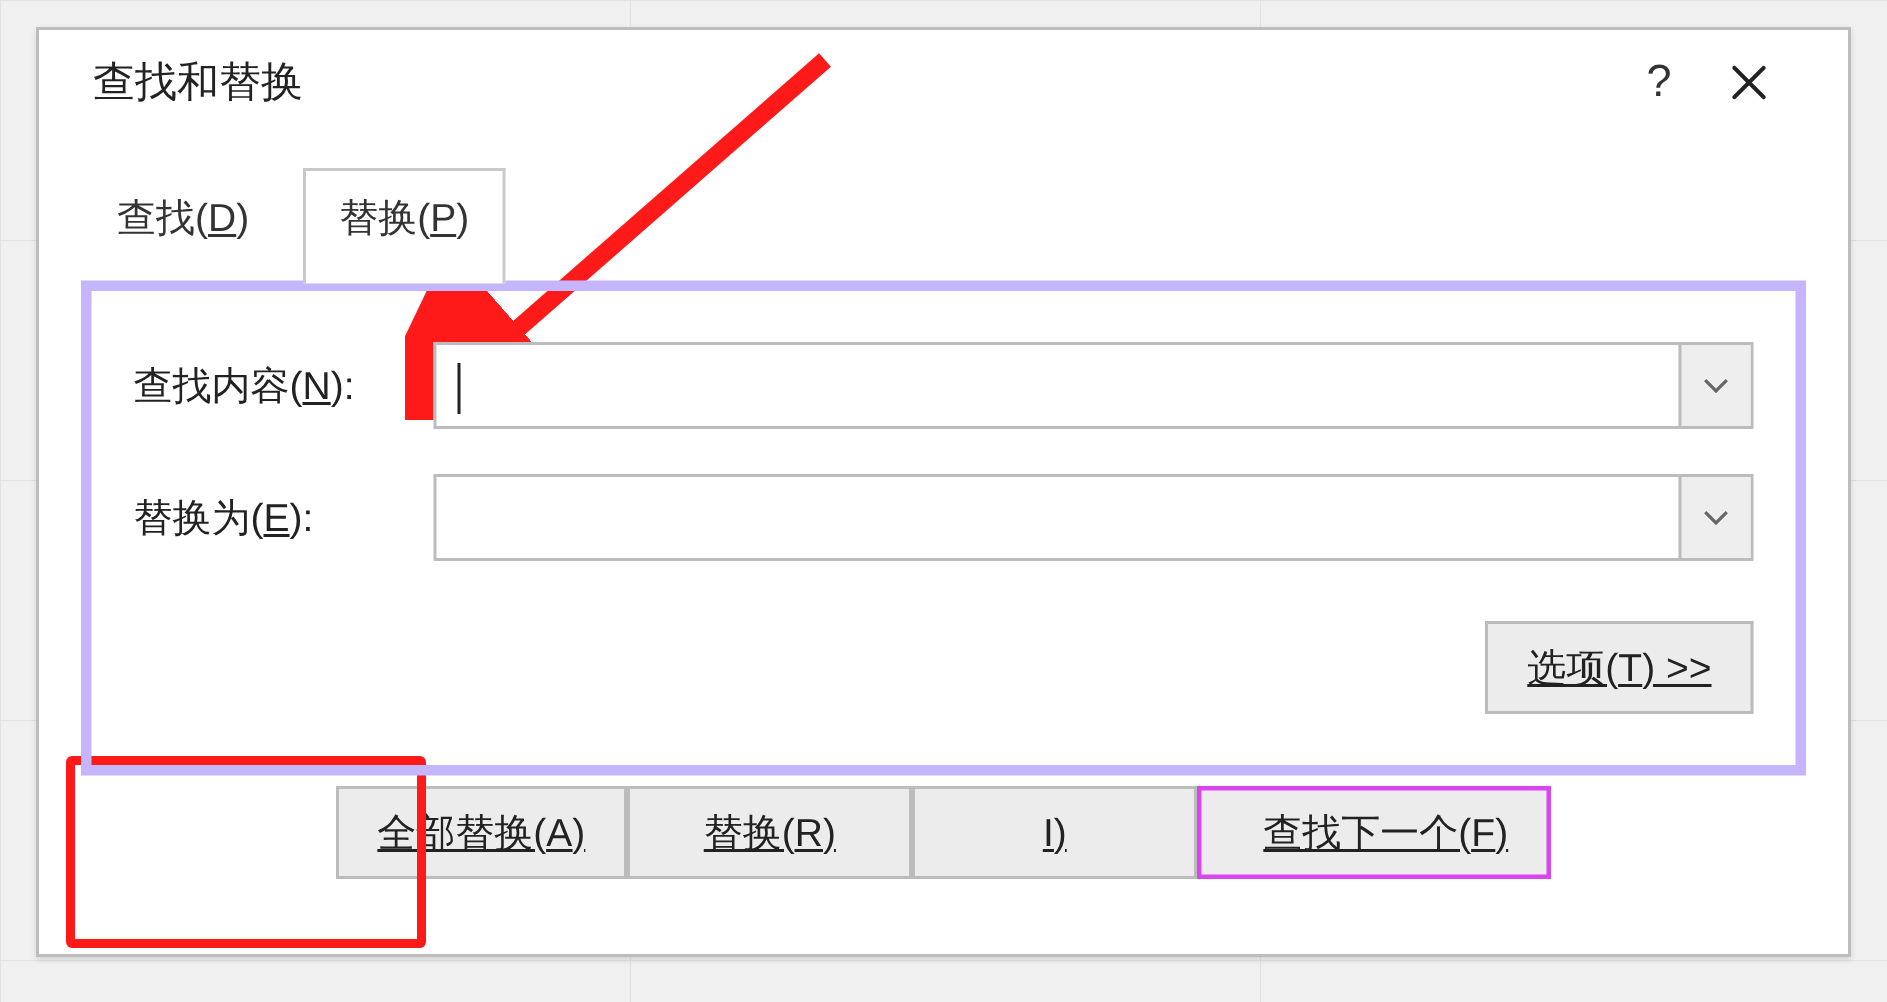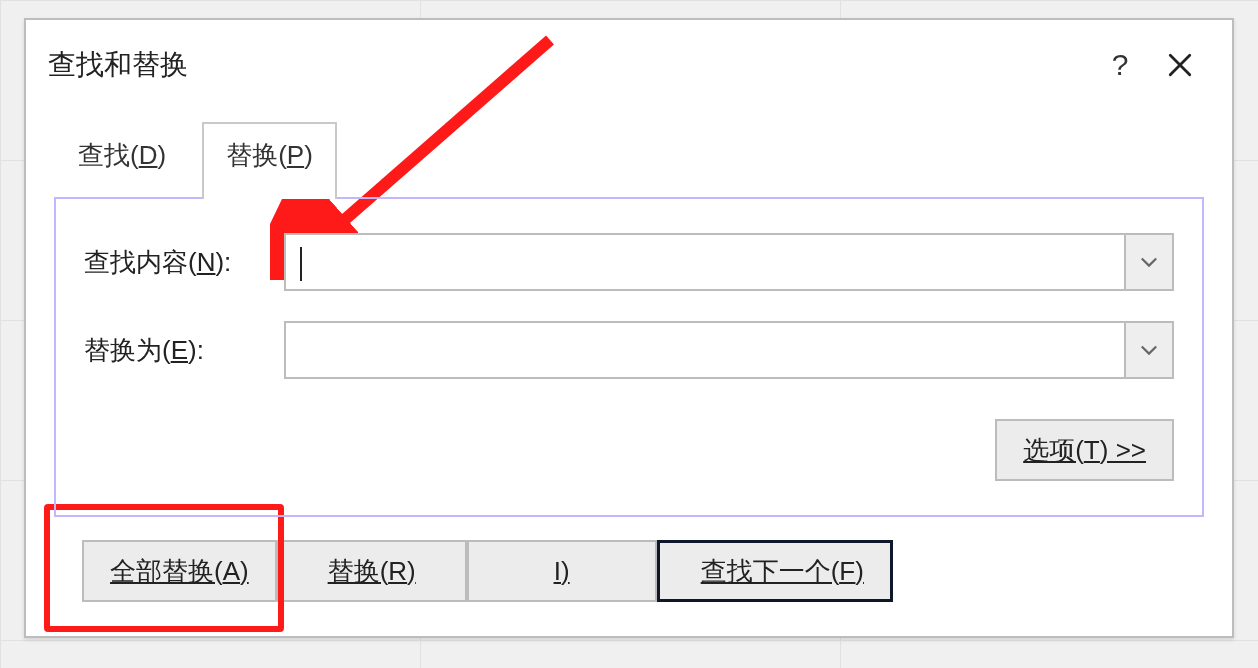--- a/index.html
+++ b/index.html
@@ -28,24 +28,23 @@
     width: 1210px;
     height: 620px;
     background: #ffffff;
     border: 2px solid #bdbdbd;
     box-shadow: 0 2px 4px rgba(0,0,0,0.12);
   }
   .titlebar {
     height: 70px;
     display: flex;
     align-items: center;
-    padding: 0 22px;
+    padding: 0 36px;
     font-size: 28px;
     color: #222;
-    margin-top: 10px;
   }
   .titlebar .spacer { flex: 1; }
   .titlebar .help, .titlebar .close {
     width: 60px;
     height: 50px;
     display: flex;
     align-items: center;
     justify-content: center;
     font-size: 30px;
     color: #333;
@@ -73,21 +72,21 @@
     background: transparent;
   }
   .tab.active {
     border-color: #c9c9c9;
     background: #ffffff;
     z-index: 2;
     margin-left: 12px;
   }
   .tab .ul { text-decoration: underline; }
   .panel {
-    border: 2px solid #c4b5fd;
+    border: 7px solid #c4b5fd;
     padding: 34px 28px 34px 28px;
     position: relative;
     z-index: 1;
   }
   .row {
     display: flex;
     align-items: center;
     margin-bottom: 30px;
   }
   .row-label {
@@ -141,27 +140,27 @@
     cursor: pointer;
     white-space: nowrap;
     text-decoration: underline;
   }
   .btn .ul { text-decoration: underline; }
 
   .button-row {
     position: absolute;
     left: 56px;
     right: 56px;
-    bottom: 34px;
-    display: flex;
-    align-items: center;
-    justify-content: flex-start;
+    bottom: 50px;
+    display: flex;
+    align-items: center;
+    justify-content: center;
   }
   .button-row .btn { min-width: 190px; }
-  .btn.default { border: 3px solid #0f172a; padding-left: 41px; }
+  .btn.default { border: 3px solid #d946ef; padding-left: 41px; }
 
   
   .red-highlight {
     position: absolute;
     border: 6px solid #ff1a1a;
     pointer-events: none;
     border-radius: 4px;
   }
   
   .arrow-annot {

